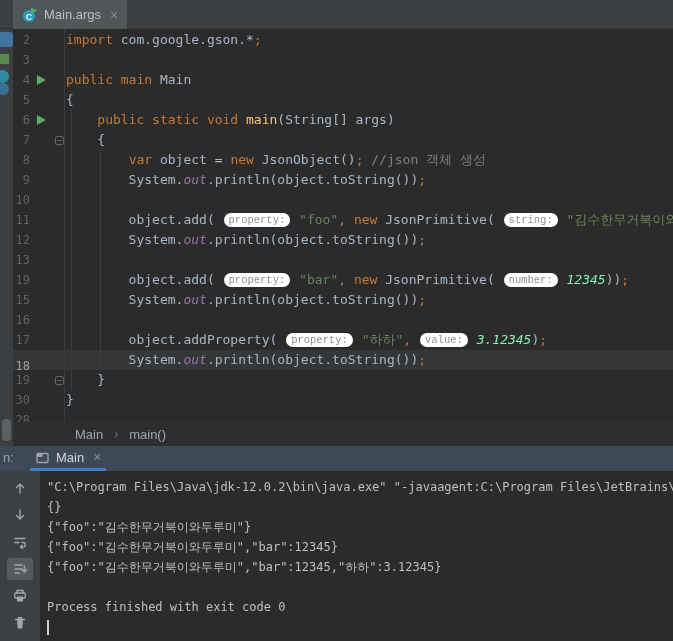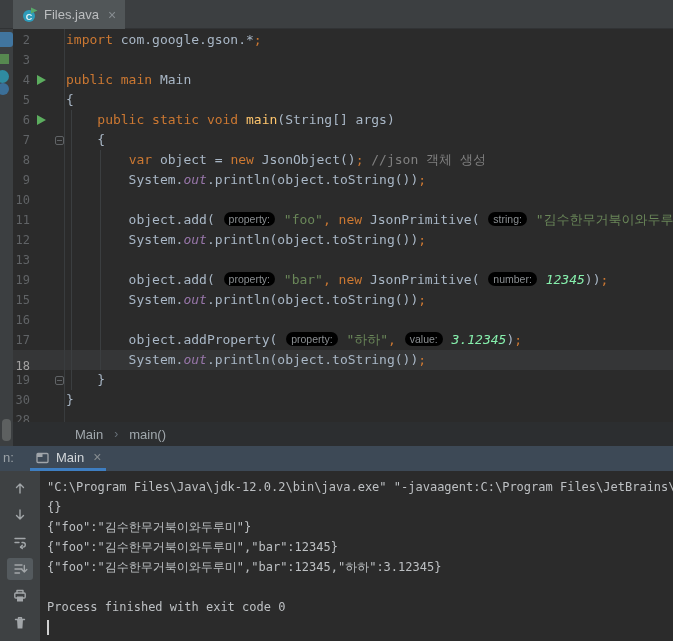--- a/index.html
+++ b/index.html
@@ -22,21 +22,21 @@
   .ln{width:17px;text-align:right;color:#606366;font-size:12px;font-family:"DejaVu Sans Mono",monospace;}
   .hl .ln{color:#a4a3a3;margin-top:11px;}
   .runslot{width:22px;display:flex;justify-content:center;align-items:center;}
   .runarrow{width:0;height:0;border-left:9px solid #5cad5f;border-top:5px solid transparent;border-bottom:5px solid transparent;}
   .foldslot{width:14px;display:flex;justify-content:center;align-items:center;}
   .foldbox{width:9px;height:9px;box-sizing:border-box;border:1px solid #606366;border-radius:2px;
            background:linear-gradient(#606366,#606366) center/5px 1px no-repeat;}
   .codetext{white-space:pre;font-family:"DejaVu Sans Mono",monospace;font-size:13px;color:#a9b7c6;}
   .tk-kw{color:#cc7832;} .tk-pl{color:#a9b7c6;} .tk-str{color:#6a8759;} .tk-num{color:#86efac;font-style:italic;}
   .tk-cm{color:#808080;} .tk-fld{color:#9876aa;font-style:italic;} .tk-mth{color:#ffc66d;}
-  .tk-hint{font-family:Liberation Sans, sans-serif;font-size:10.5px;background:#000000;color:#8c9093;
+  .tk-hint{font-family:Liberation Mono, monospace;font-size:10.5px;background:#ffffff;color:#8c9093;
            border-radius:8px;padding:1px 5px;margin:0 1px;position:relative;top:-1px;}
   .gutter-sep{position:absolute;left:64px;top:0;height:100%;width:1px;background:#393c3e;}
   .ig{position:absolute;width:1px;background:#3b3e40;}
   #ig1{left:71px;top:81px;height:280px;} #ig2{left:100px;top:121px;height:220px;}
 
   
   .strip{position:absolute;left:0;top:29px;width:13px;height:417px;background:#3c3f41;z-index:5;}
   .frag{position:absolute;left:0;}
   .frag1{top:3px;width:13px;height:15px;background:#41759f;border-radius:0 3px 3px 0;}
   .frag2{top:25px;width:9px;height:10px;background:#568850;}
@@ -74,21 +74,21 @@
 
 <div id="app">
 
   <div class="tabbar">
     <div class="etab">
       <svg width="16" height="16" viewBox="0 0 16 16">
         <circle cx="7" cy="9" r="6" fill="#2d9cba"></circle>
         <text x="7" y="12.5" text-anchor="middle" font-size="9" font-family="Liberation Sans, sans-serif" font-weight="bold" fill="#eaf4f7">C</text>
         <polygon points="9,0.5 15.5,3.5 9,6.5" fill="#59a869"></polygon>
       </svg>
-      <span>Files.java</span>
+      <span>Main.args</span>
       <span class="close">×</span>
     </div>
   </div>
 
   <div class="editor">
     <div class="gutter-sep"></div>
     <div id="editor-lines">
         <div class="code-row">
           <div class="gutter">
             <span class="ln">2</span>

